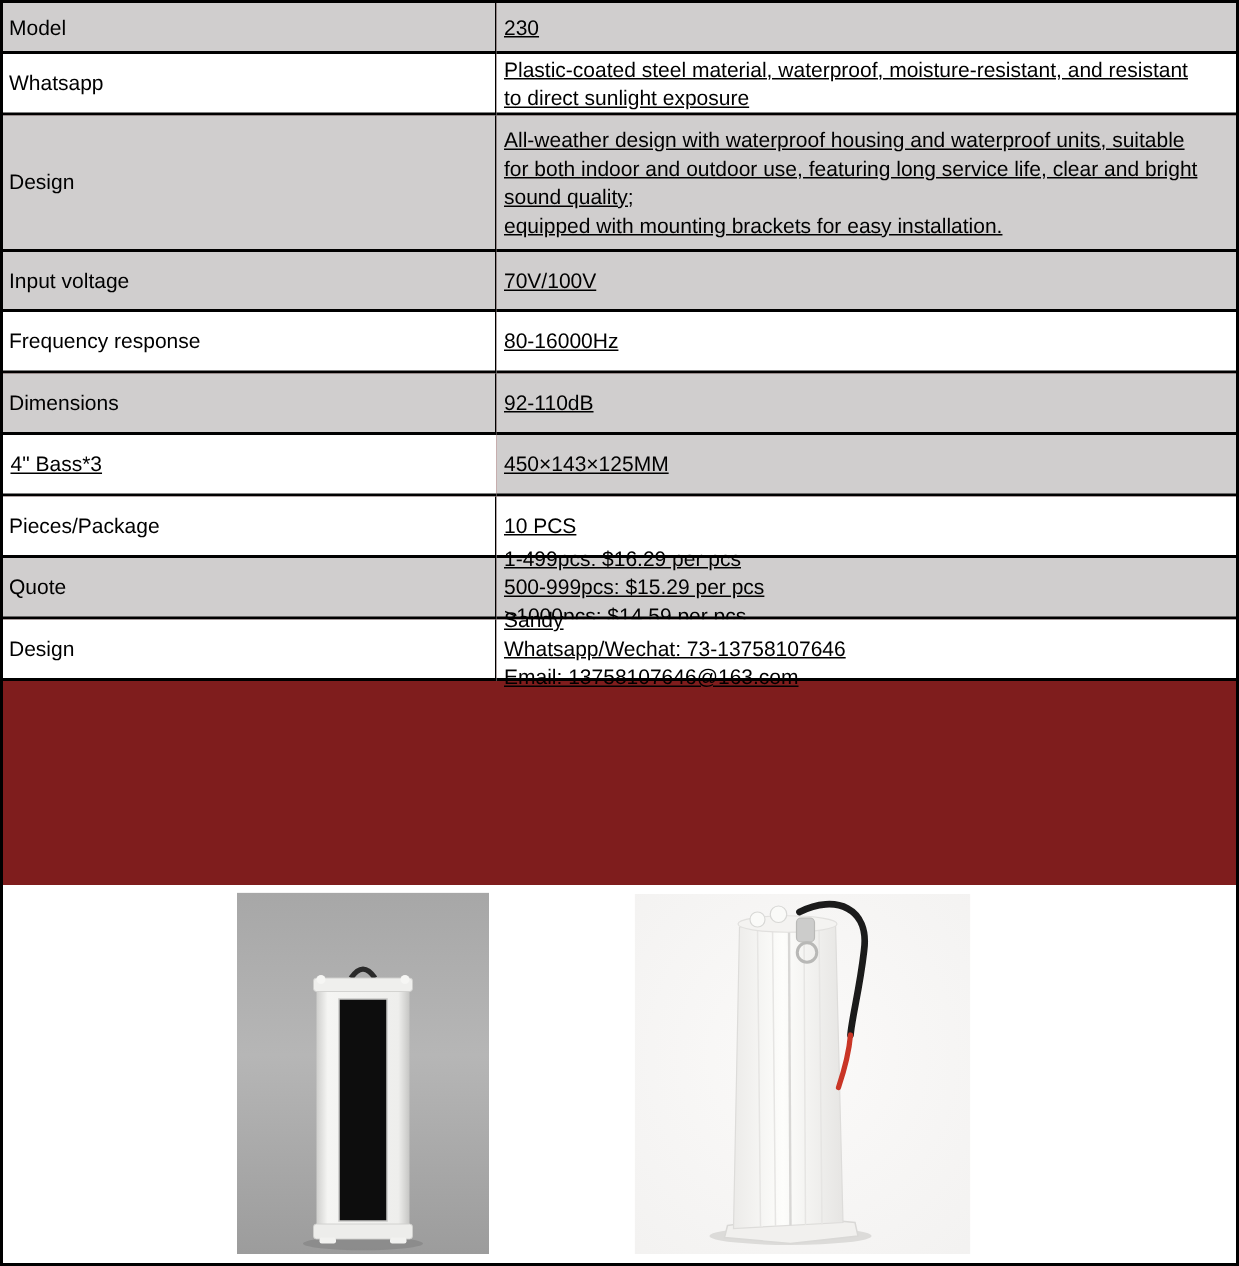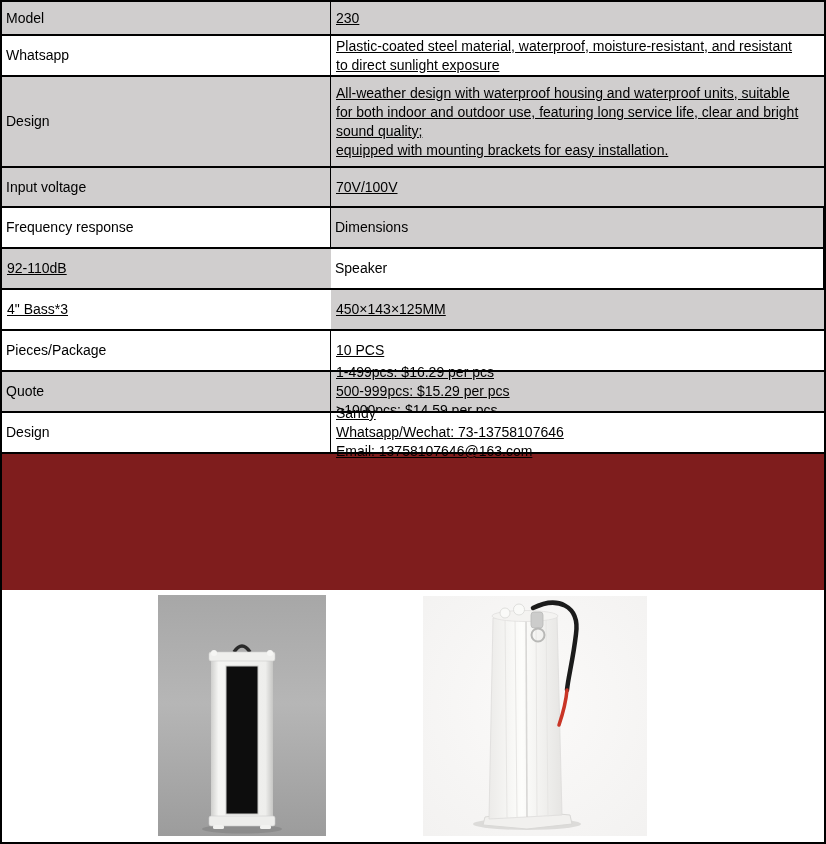--- a/index.html
+++ b/index.html
@@ -56,25 +56,25 @@
     <div class="cell value-cell shaded">All-weather design with waterproof housing and waterproof units, suitable
 for both indoor and outdoor use, featuring long service life, clear and bright
 sound quality;
 equipped with mounting brackets for easy installation.</div>
 
 
     <div class="cell label-cell shaded">Input voltage</div>
     <div class="cell value-cell shaded">70V/100V</div>
 
     <div class="cell label-cell">Frequency response</div>
+    <div class="cell value-cell">80-16000Hz</div>
 
     <div class="cell label-cell shaded">Dimensions</div>
     <div class="cell value-cell shaded">92-110dB</div>
 
-    <div class="cell label-cell">Speaker</div>
     <div class="cell value-cell">4" Bass*3</div>
 
     <div class="cell value-cell shaded">450×143×125MM</div>
 
     <div class="cell label-cell">Pieces/Package</div>
     <div class="cell value-cell">10 PCS</div>
 
     <div class="cell label-cell shaded">Quote</div>
     <div class="cell value-cell shaded">1-499pcs: $16.29 per pcs
 500-999pcs: $15.29 per pcs

